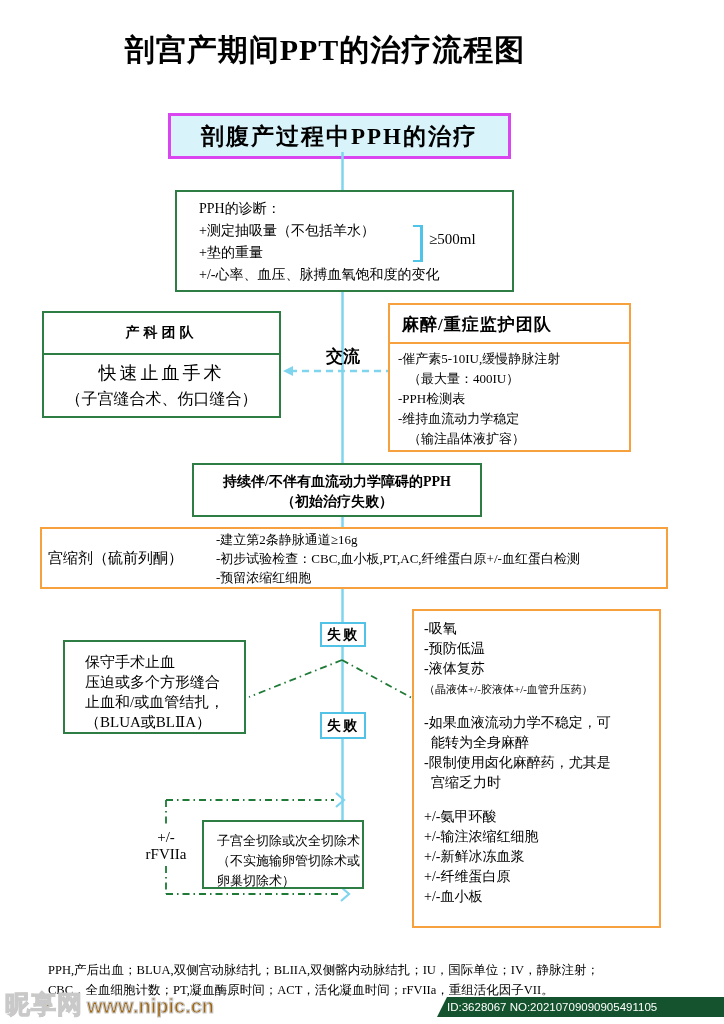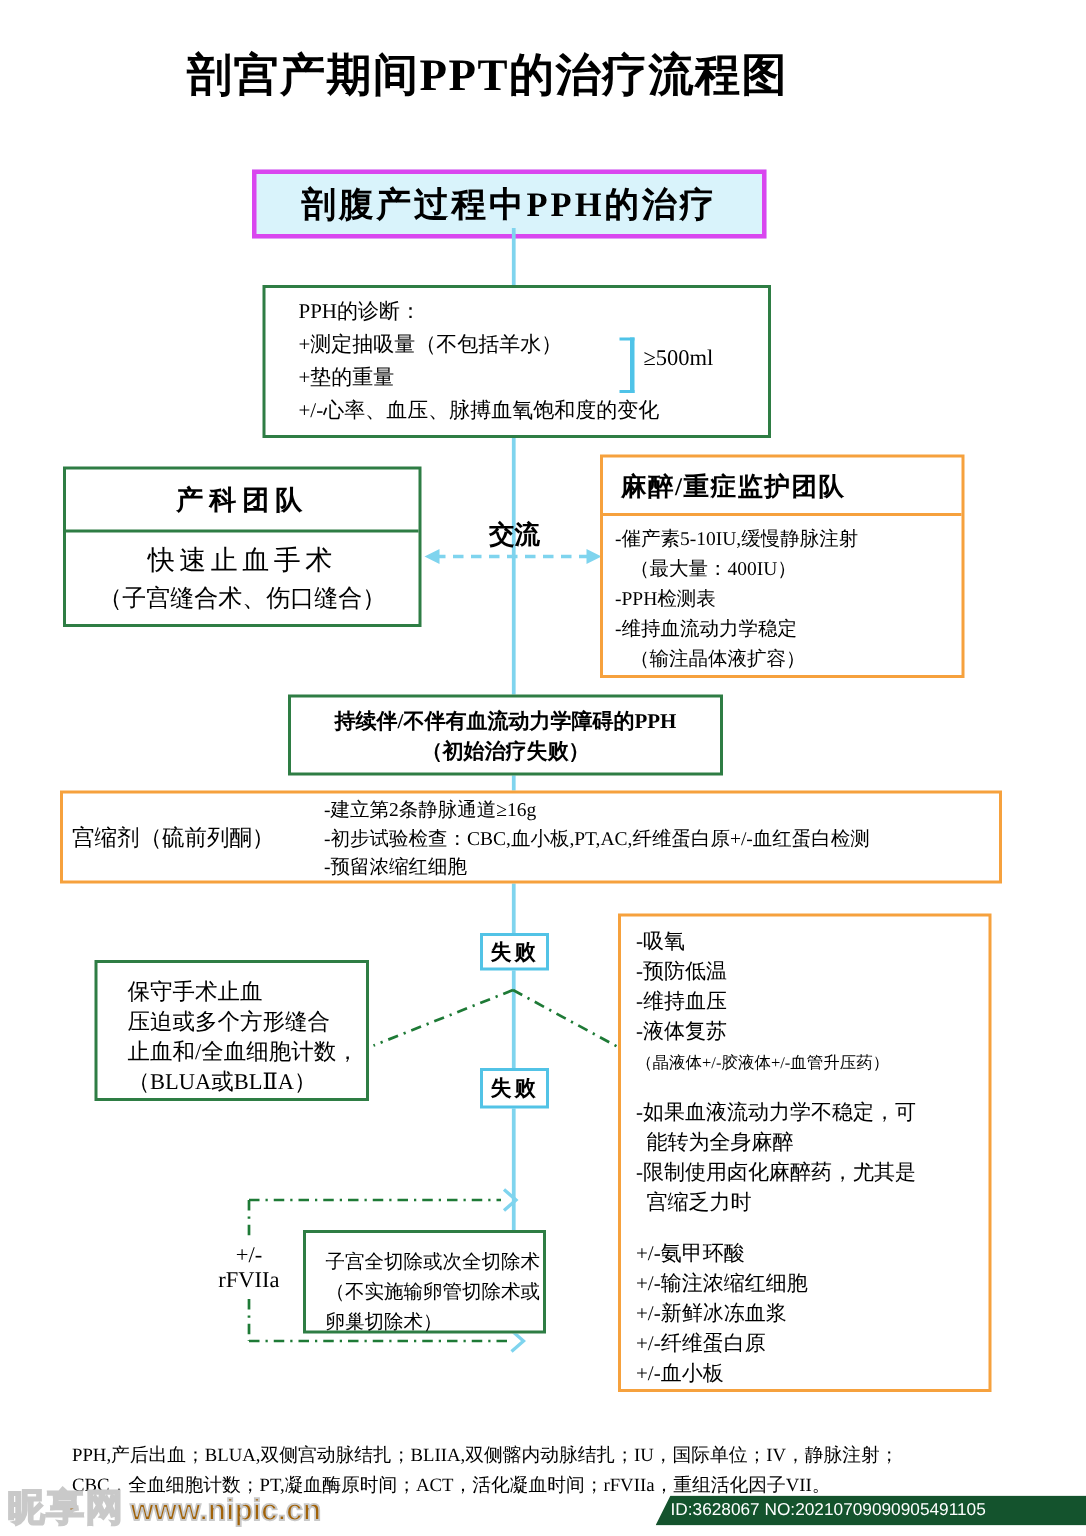--- a/index.html
+++ b/index.html
@@ -14,26 +14,26 @@
   .title{left:0;top:30px;width:650px;text-align:center;font-size:30px;font-weight:bold;letter-spacing:1px;z-index:2;}
   .header-box{left:168px;top:113px;width:337px;height:40px;background:#d9f3fb;border:3px solid #d946ef;
               display:flex;align-items:center;justify-content:center;font-size:23px;font-weight:600;letter-spacing:2px;}
   .diag{left:175px;top:190px;width:339px;height:102px;}
   .diag-lines{padding:6px 0 0 22px;font-size:14px;line-height:22px;}
   .bracket{position:absolute;left:236px;top:33px;width:7px;height:33px;
            border-top:2px solid #4fc3e8;border-right:3px solid #4fc3e8;border-bottom:2px solid #4fc3e8;}
   .bracket-val{position:absolute;left:252px;top:39px;font-size:15px;}
   .obx{left:42px;top:311px;width:239px;height:107px;}
   .obx-title{height:40px;border-bottom:2px solid #2e7d44;display:flex;align-items:center;justify-content:center;
-             font-weight:bold;font-size:18px;letter-spacing:4px;}
+             font-weight:bold;font-size:14px;letter-spacing:4px;}
   .obx-body{text-align:center;font-weight:normal;}
   .obx-l1{font-size:18px;margin-top:6px;letter-spacing:3px;}
   .obx-l2{font-size:16px;margin-top:4px;}
   .exchange{left:320px;top:345px;width:46px;text-align:center;font-size:17px;font-weight:bold;z-index:2;}
-  .anx{left:400px;top:303px;width:243px;height:149px;}
+  .anx{left:388px;top:303px;width:243px;height:149px;}
   .anx-title{padding:8px 0 6px 12px;font-size:17px;font-weight:bold;border-bottom:2px solid #f6a13d;letter-spacing:1px;}
   .anx-body{padding:5px 2px 0 8px;font-size:13px;line-height:20px;}
   .ind{padding-left:10px;}
   .persist{left:192px;top:463px;width:290px;height:54px;text-align:center;font-weight:bold;
            font-size:14px;padding-top:7px;line-height:20px;}
   .utx{left:40px;top:527px;width:628px;height:62px;display:flex;align-items:center;}
   .utx-label{width:168px;padding-left:6px;font-weight:normal;font-size:15px;flex:none;}
   .utx-list{font-size:13px;line-height:19px;}
   .fail{display:flex;align-items:center;justify-content:center;font-weight:bold;font-size:14px;letter-spacing:2px;}
   .fail1{left:320px;top:622px;width:46px;height:25px;}
@@ -128,28 +128,27 @@
       <div>-预留浓缩红细胞</div>
     </div>
   </div>
 
   <div class="box b-cyan fail fail1">失败</div>
   <div class="box b-cyan fail fail2">失败</div>
 
   <div class="box b-green cons">
     <div>保守手术止血</div>
     <div>压迫或多个方形缝合</div>
-    <div>止血和/全血细胞计数，</div>
+    <div>止血和/或血管结扎，</div>
     <div>（BLUA或BLⅡA）</div>
   </div>
 
   <div class="box b-orange supp">
     <div>-吸氧</div>
     <div>-预防低温</div>
-    <div>-维持血压</div>
     <div>-液体复苏</div>
     <div class="note">（晶液体+/-胶液体+/-血管升压药）</div>
     <div class="gap"></div>
     <div>-如果血液流动力学不稳定，可</div>
     <div class="cont">能转为全身麻醉</div>
     <div>-限制使用卤化麻醉药，尤其是</div>
     <div class="cont">宫缩乏力时</div>
     <div class="gap"></div>
     <div>+/-氨甲环酸</div>
     <div>+/-输注浓缩红细胞</div>

